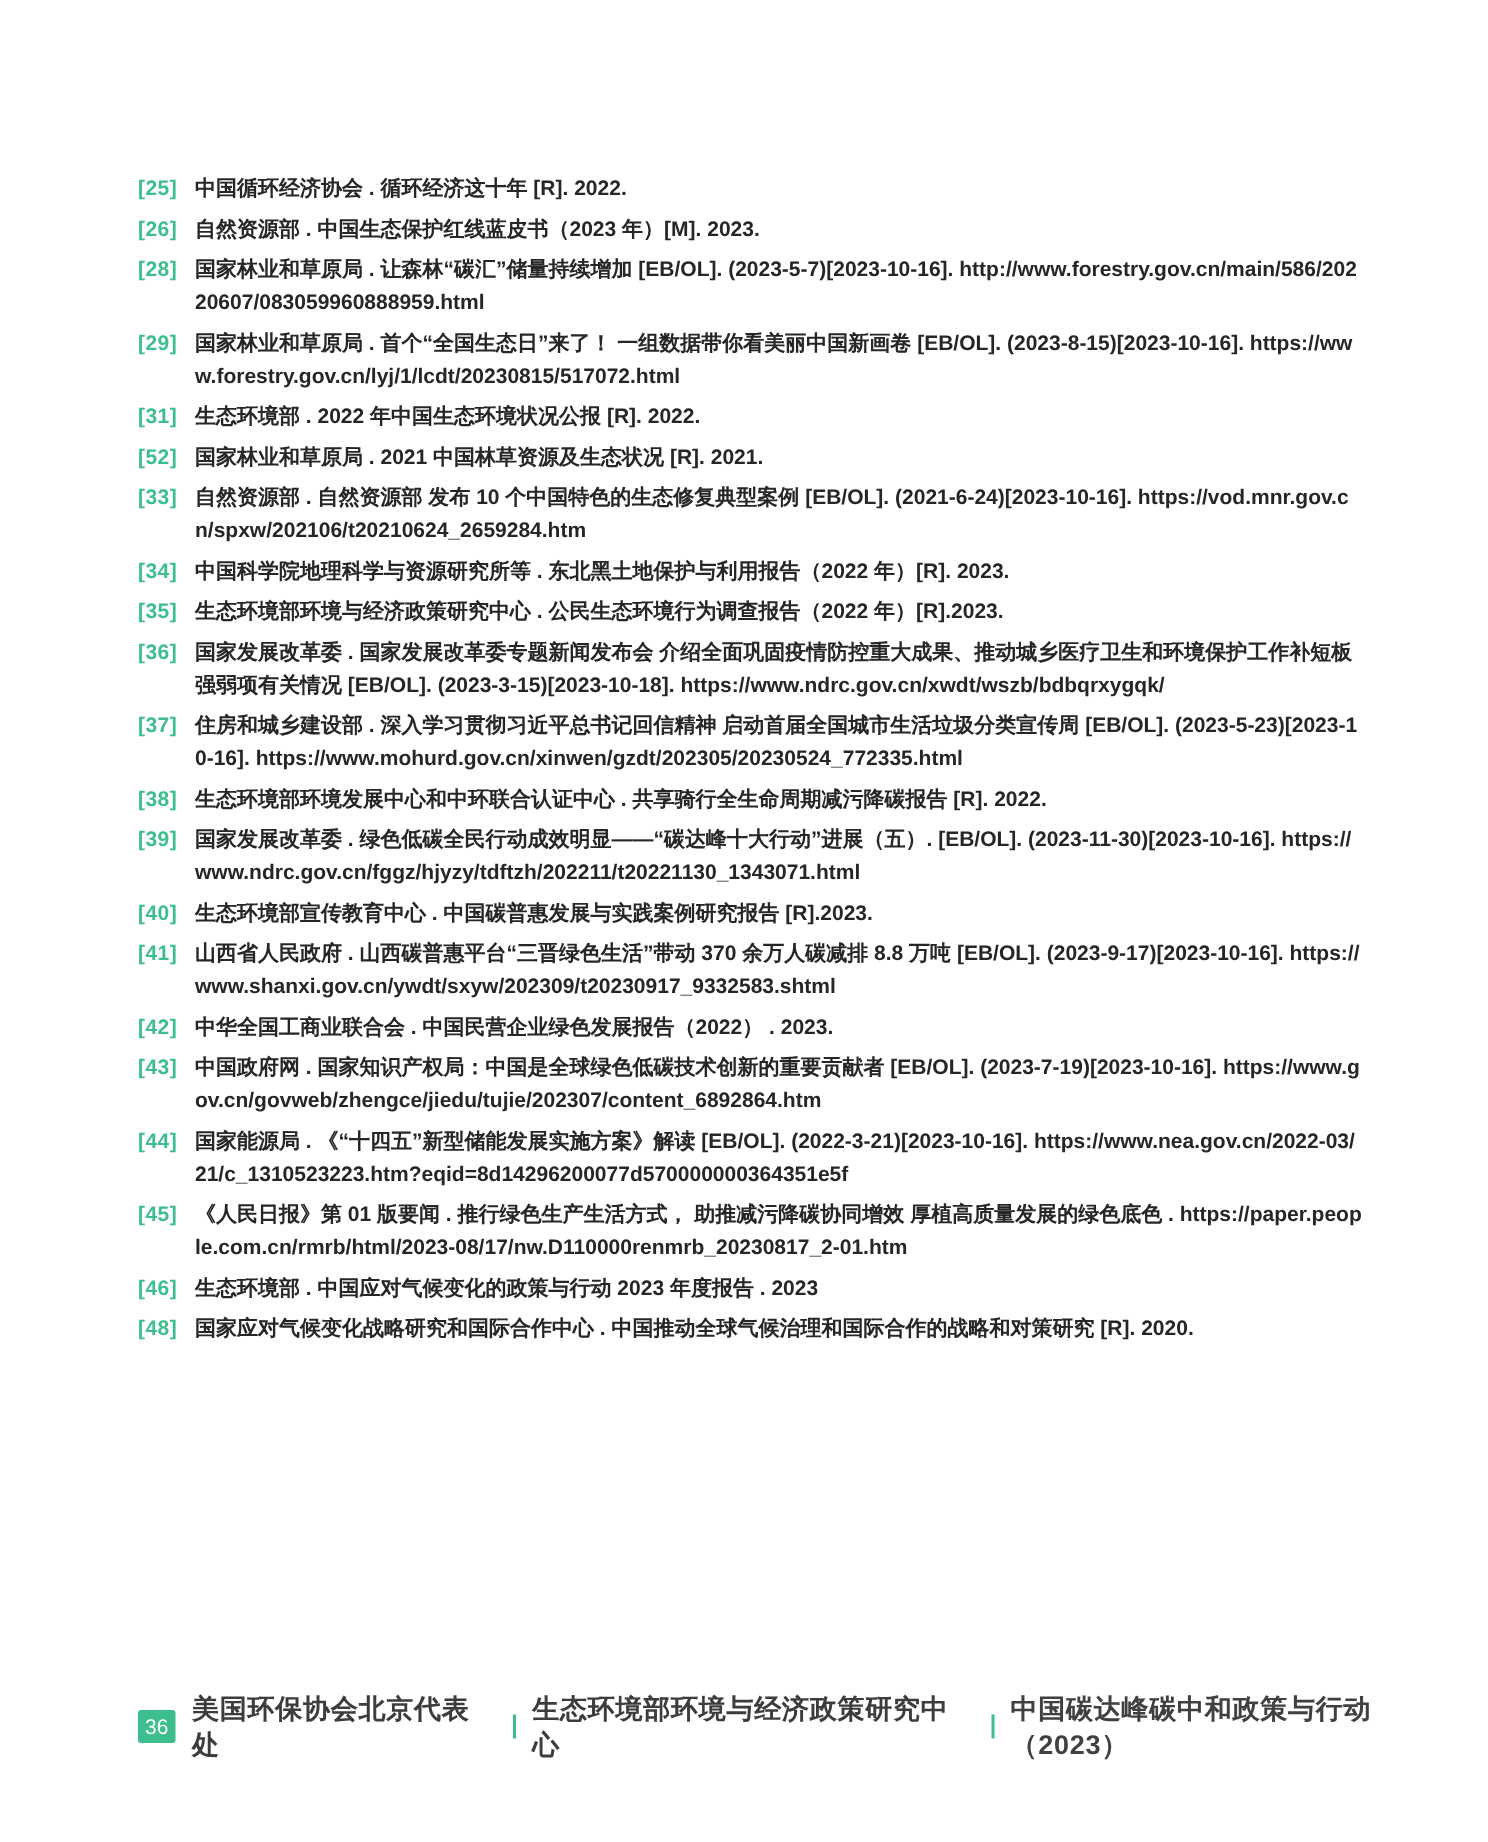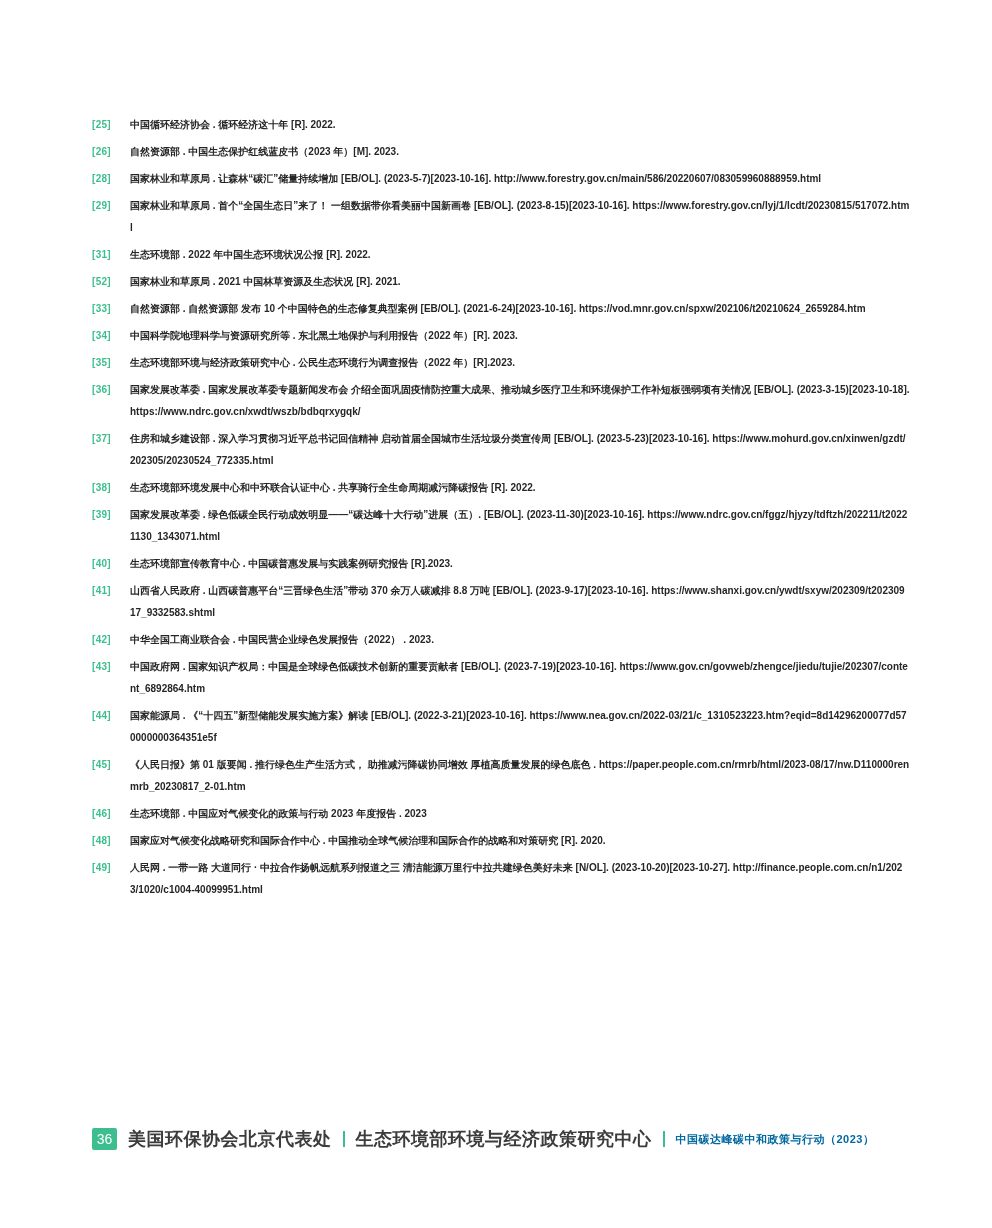--- a/index.html
+++ b/index.html
@@ -15,21 +15,21 @@
   .refs {
     position: absolute;
     left: 92px;
     top: 114px;
     width: 818px;
   }
   .ref-item {
     display: flex;
     align-items: flex-start;
     margin-bottom: 5px;
-    font-size: 10px;
+    font-size: 14px;
     line-height: 22px;
     color: #2b2b2b;
   }
   .ref-num {
     flex: 0 0 38px;
     color: #3CBE8E;
     font-weight: bold;
     letter-spacing: 0.3px;
   }
   .ref-text {
@@ -65,23 +65,23 @@
     font-weight: bold;
     color: #3c3c3c;
     letter-spacing: 0.5px;
   }
   .footer-sep {
     width: 2px;
     height: 16px;
     background: #3CBE8E;
   }
   .footer-title {
-    font-size: 11px;
+    font-size: 18px;
     font-weight: bold;
-    color: #0369a1;
+    color: #404040;
     letter-spacing: 0.5px;
   }
 </style>
 </head>
 <body>
 
 <div class="page">
 
   <div class="refs" id="ref-list">
   <div class="ref-item">
@@ -185,24 +185,20 @@
     <span class="ref-num">[46]</span>
     <span class="ref-text">生态环境部 . 中国应对气候变化的政策与行动 2023 年度报告 . 2023</span>
   </div>
 
 
   <div class="ref-item">
     <span class="ref-num">[48]</span>
     <span class="ref-text">国家应对气候变化战略研究和国际合作中心 . 中国推动全球气候治理和国际合作的战略和对策研究 [R]. 2020.</span>
   </div>
 
-  <div class="ref-item">
-    <span class="ref-num">[49]</span>
-    <span class="ref-text">人民网 . 一带一路 大道同行 · 中拉合作扬帆远航系列报道之三 清洁能源万里行中拉共建绿色美好未来 [N/OL]. (2023-10-20)[2023-10-27]. http://finance.people.com.cn/n1/2023/1020/c1004-40099951.html</span>
-  </div>
 </div>
 
   <div class="footer">
     <div class="page-num-box">36</div>
     <span class="footer-org">美国环保协会北京代表处</span>
     <div class="footer-sep"></div>
     <span class="footer-org">生态环境部环境与经济政策研究中心</span>
     <div class="footer-sep"></div>
     <span class="footer-title">中国碳达峰碳中和政策与行动（2023）</span>
   </div>

